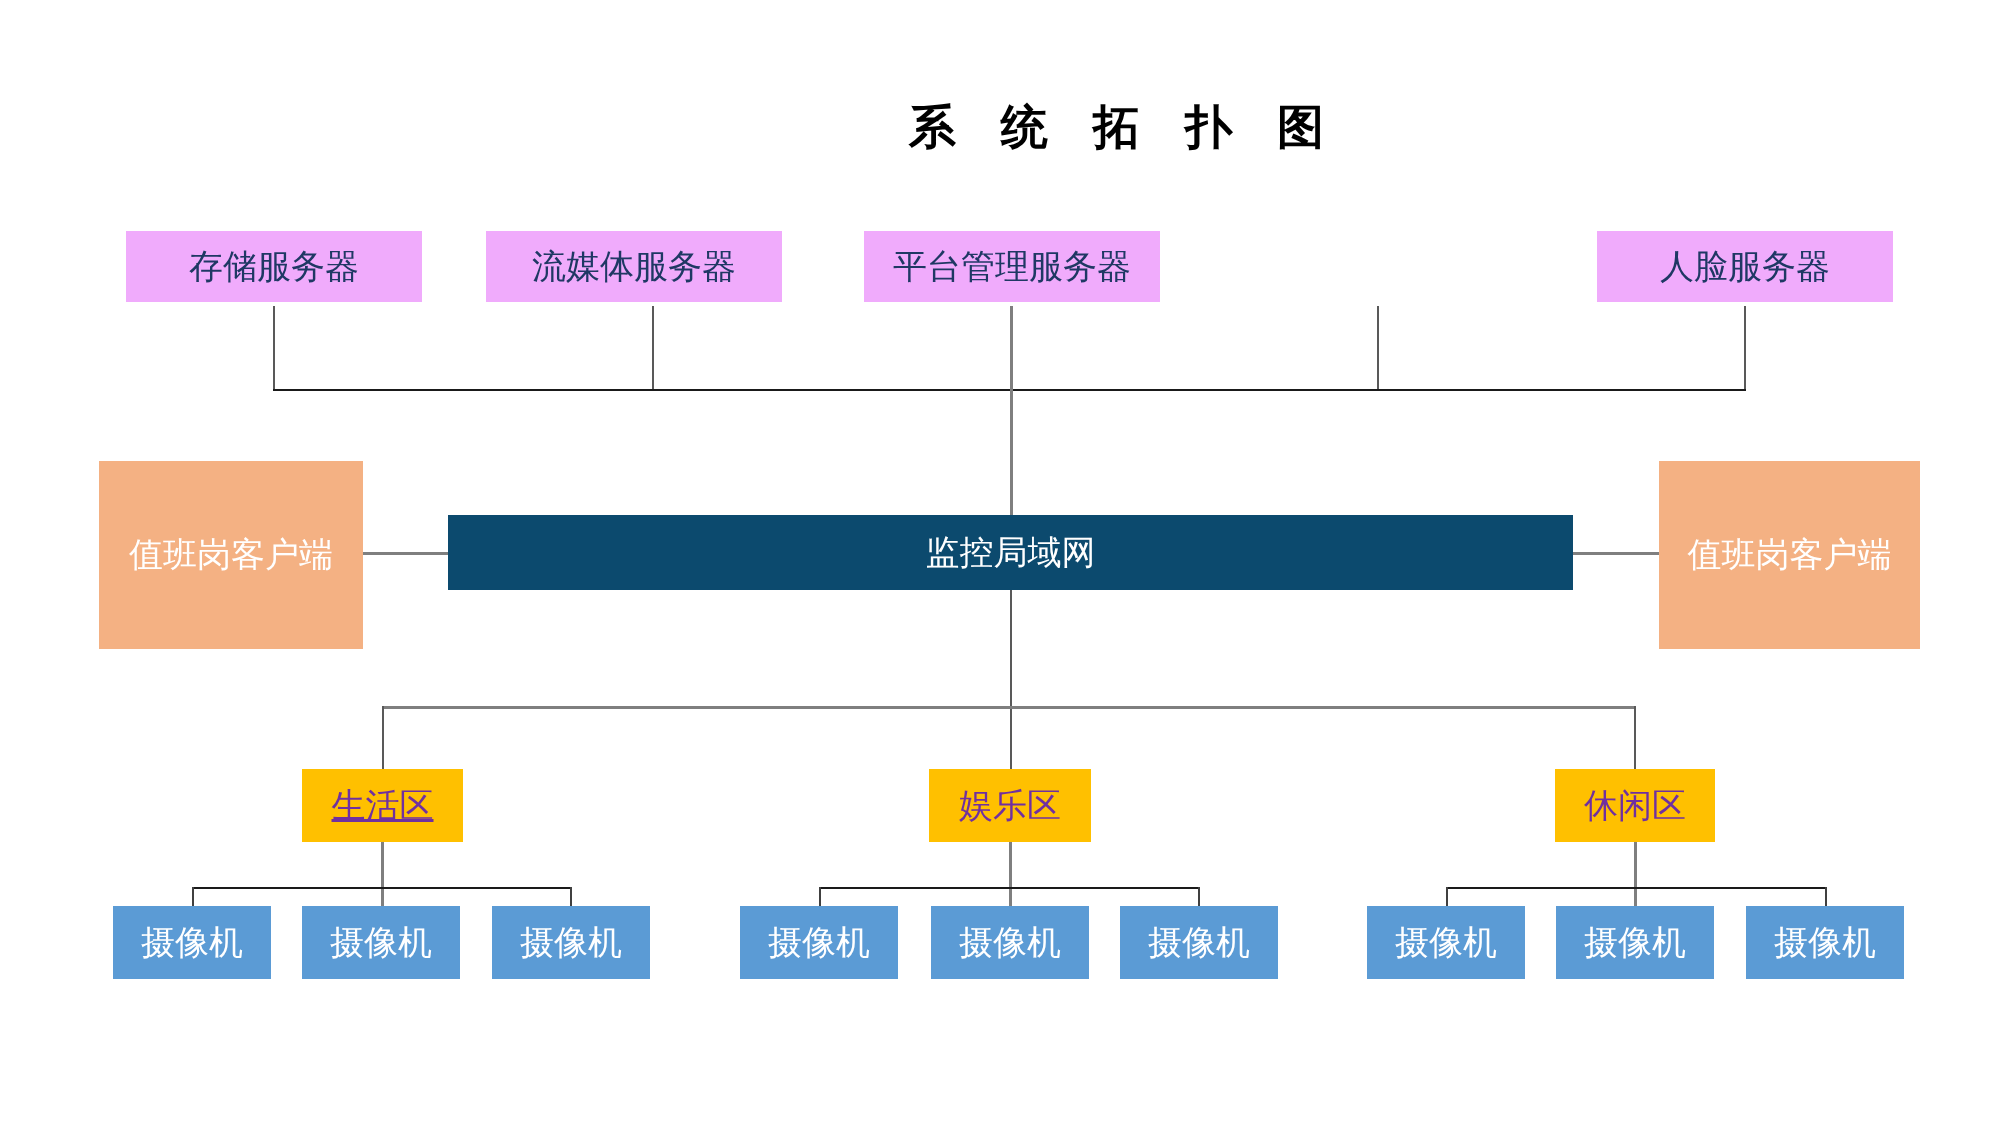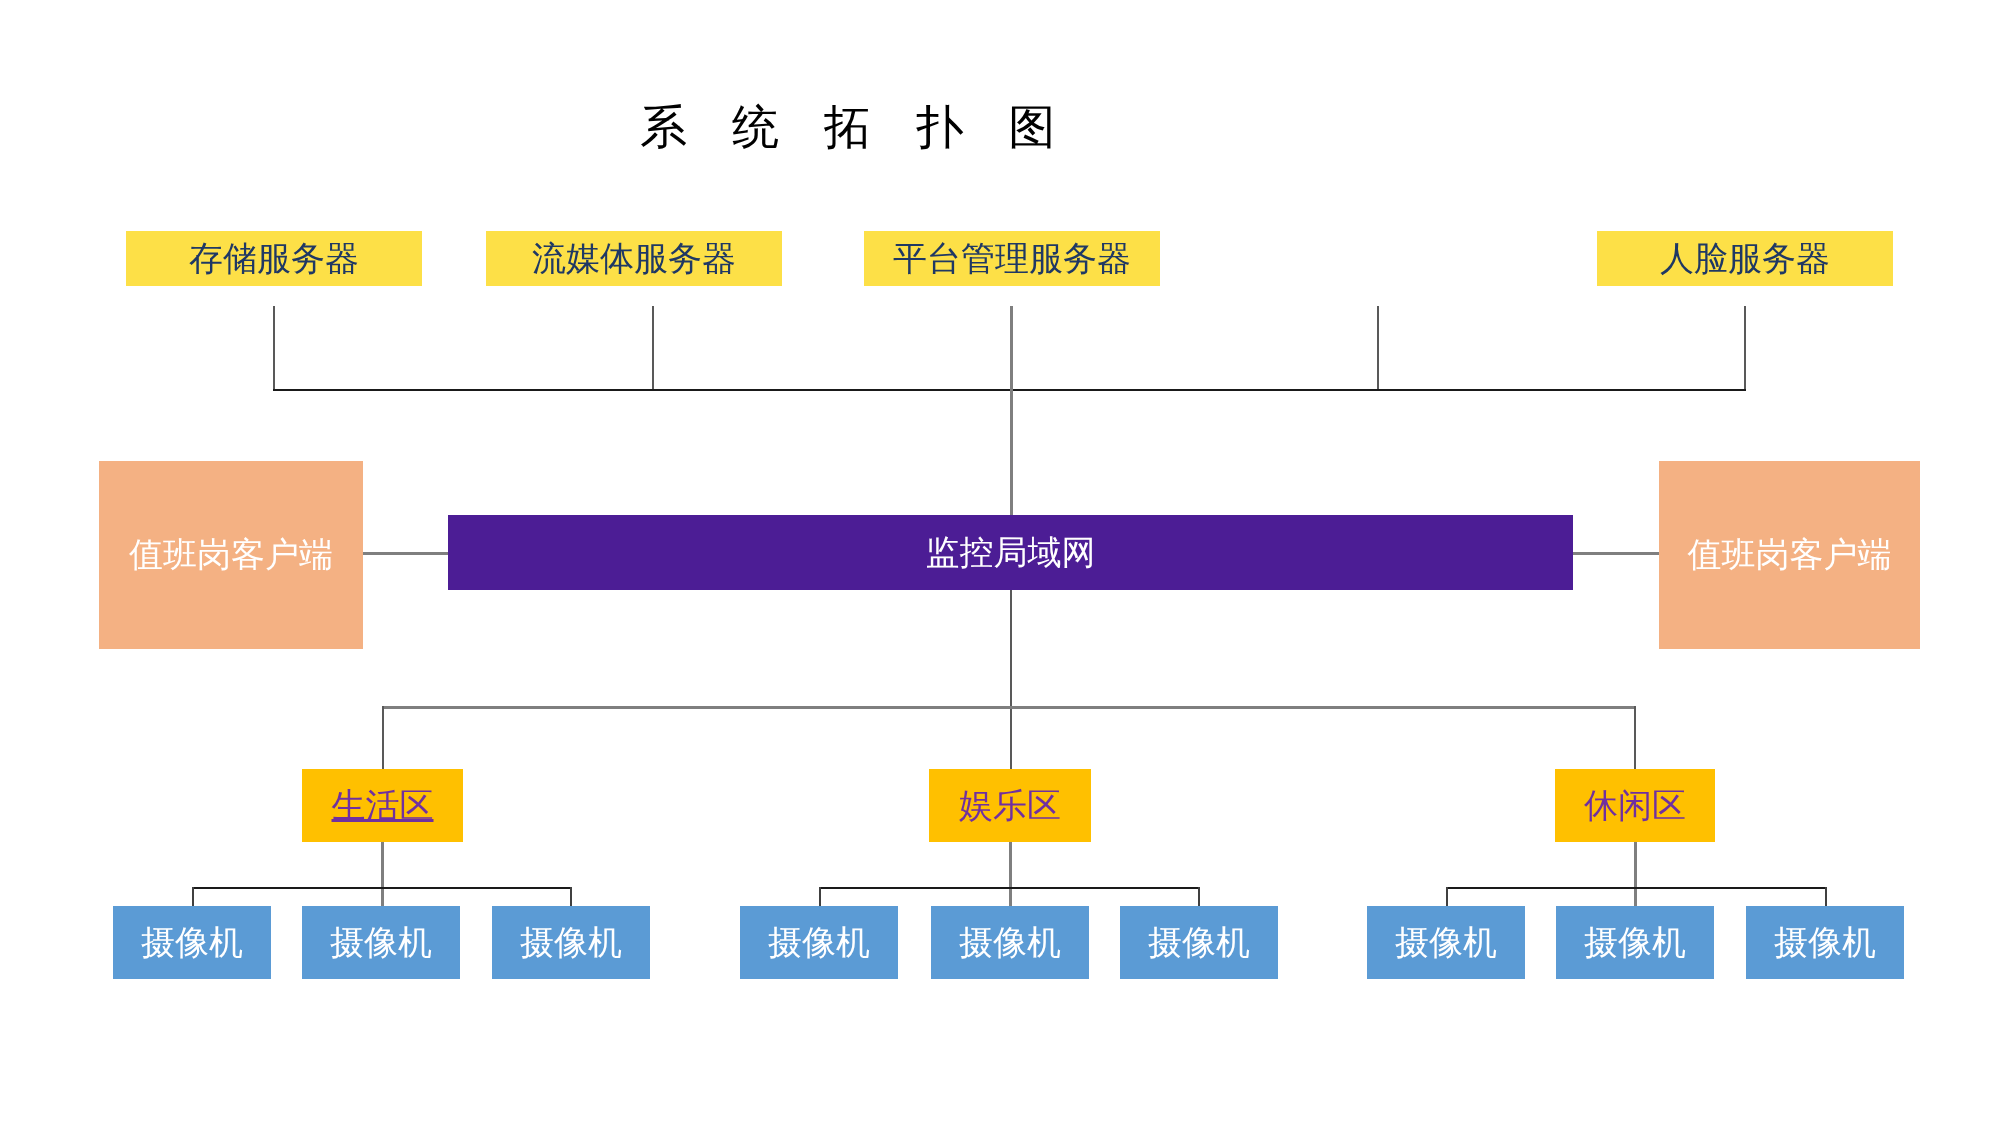--- a/index.html
+++ b/index.html
@@ -13,55 +13,55 @@
     width: 2000px;
     height: 1125px;
     background: #ffffff;
     overflow: hidden;
   }
   .title {
     position: absolute;
     left: 640px;
     top: 96px;
     width: 700px;
-    text-align: left;
+    text-align: right;
     font-size: 47px;
-    font-weight: normal;
+    font-weight: bold;
     letter-spacing: 16px;
     color: #000000;
     white-space: nowrap;
   }
   .node {
     position: absolute;
     display: flex;
     align-items: center;
     justify-content: center;
     font-size: 34px;
     white-space: nowrap;
     box-sizing: border-box;
   }
   .server {
-    background: #fde047;
+    background: #f0abfc;
     color: #1f3864;
-    height: 55px;
+    height: 71px;
     top: 231px;
   }
   .client {
     background: #f4b183;
     color: #ffffff;
     height: 188px;
     top: 461px;
   }
   .network-bar {
     position: absolute;
     left: 448px;
     top: 515px;
     width: 1125px;
     height: 75px;
-    background: #4c1d95;
+    background: #0c4a6e;
     color: #ffffff;
     display: flex;
     align-items: center;
     justify-content: center;
     font-size: 34px;
   }
   .area {
     background: #ffc000;
     color: #7030a0;
     height: 73px;

